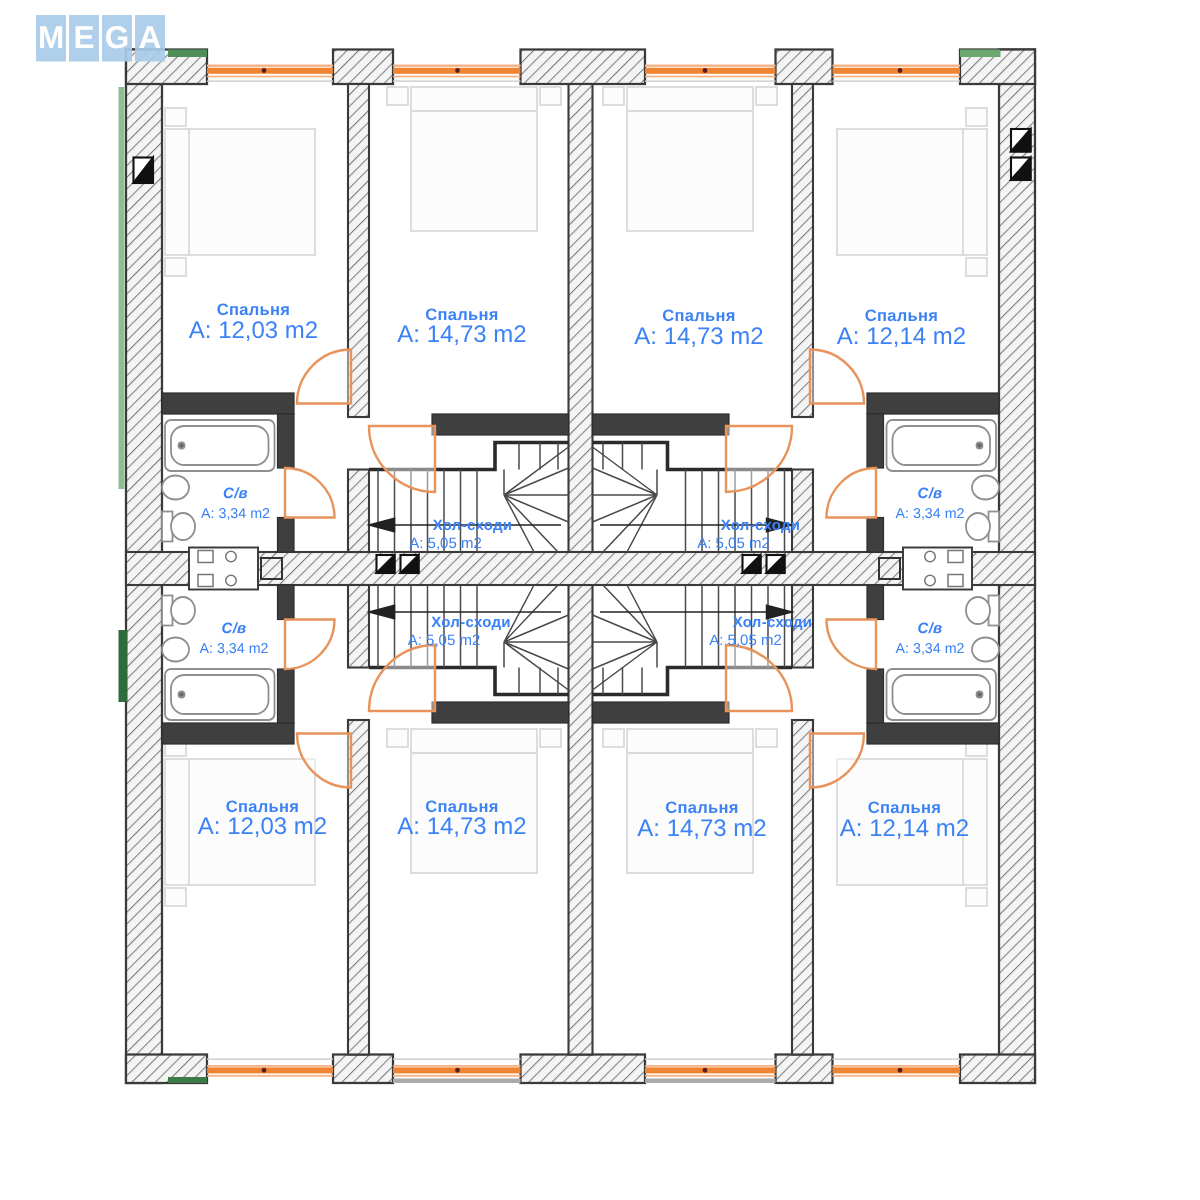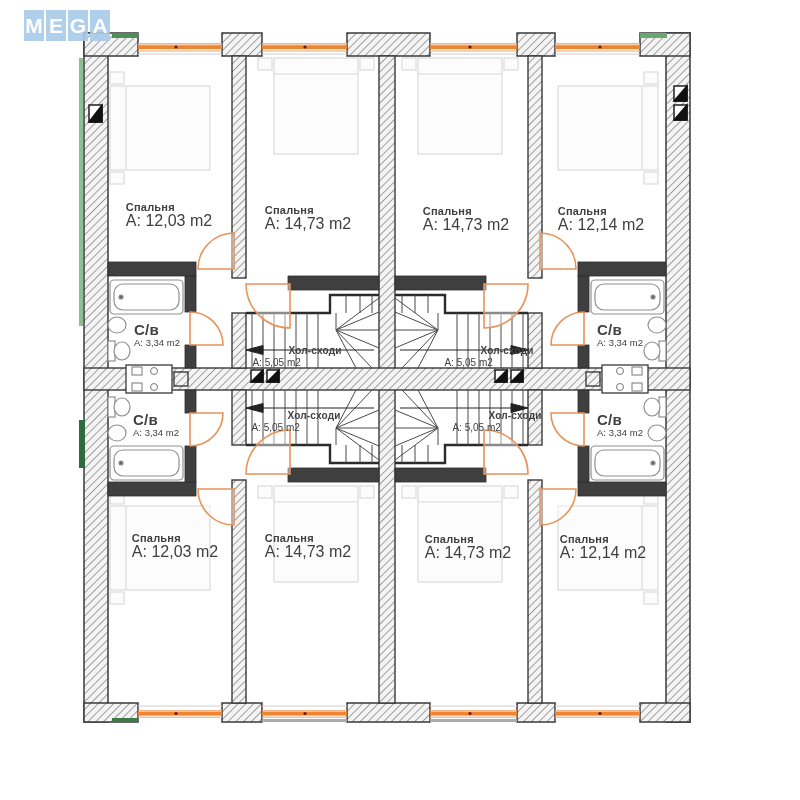--- a/index.html
+++ b/index.html
@@ -4,25 +4,25 @@
 <style>
   html,body{margin:0;padding:0;background:#ffffff;}
   .stage{position:relative;width:800px;height:800px;background:#ffffff;overflow:hidden;
          font-family:"Liberation Sans","DejaVu Sans",sans-serif;}
   .plan-svg{position:absolute;left:0;top:0;}
   
   .logo{position:absolute;left:24px;top:10px;display:flex;gap:2px;z-index:5;opacity:.92;}
   .logo span{display:block;width:20px;height:31px;background:#a9cbe9;color:#ffffff;
              font-weight:bold;font-size:21px;line-height:31px;text-align:center;}
   
-  .room-label{position:absolute;transform:translateX(-50%);text-align:left;z-index:3;
-              color:#404040;white-space:nowrap;}
+  .room-label{position:absolute;transform:translateX(-50%);text-align:center;z-index:3;
+              color:#3b82f6;white-space:nowrap;}
   .room-label .name{display:block;font-size:11px;font-weight:700;line-height:14px;letter-spacing:.2px;}
   .room-label .area{display:block;font-size:16px;font-weight:500;line-height:13px;}
-  .room-label.bath .name{font-size:15px;line-height:12px;}
+  .room-label.bath .name{font-size:10px;line-height:12px;font-style:italic;}
   .room-label.bath .area{font-size:9.5px;line-height:13px;}
   .room-label.hall .name{font-size:10px;line-height:12px;margin-left:36px;}
   .room-label.hall .area{font-size:10px;line-height:12px;}
 </style>
 </head>
 <body>
 
 <div class="stage">
 
 <svg class="plan-svg" width="800" height="800" viewBox="0 0 800 800">

